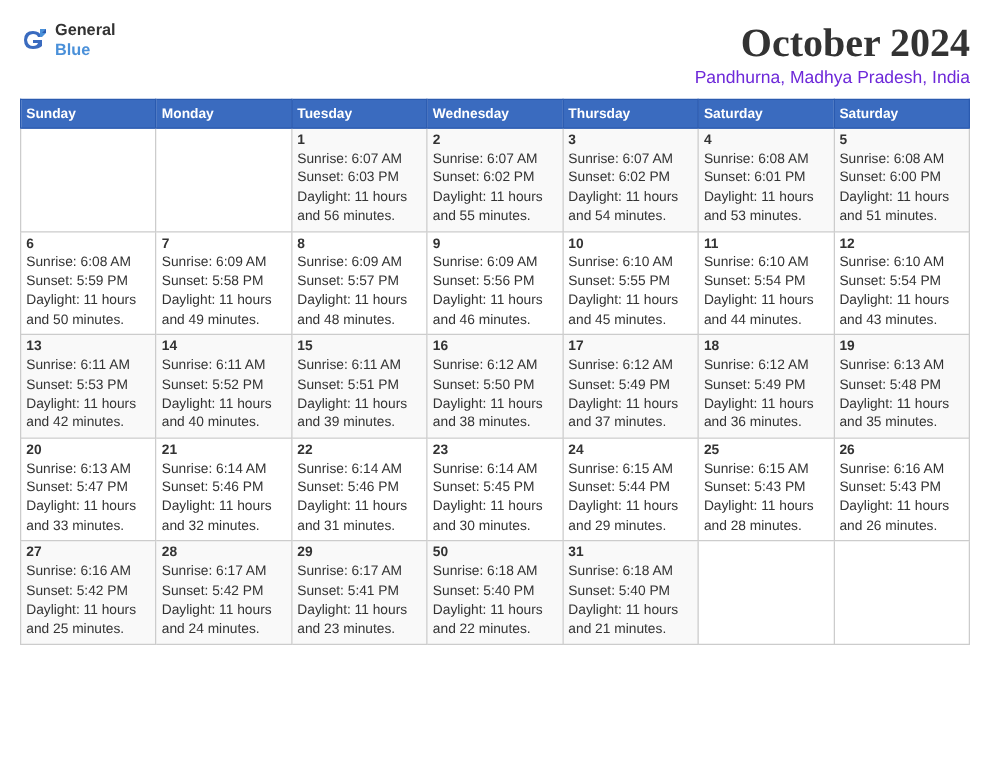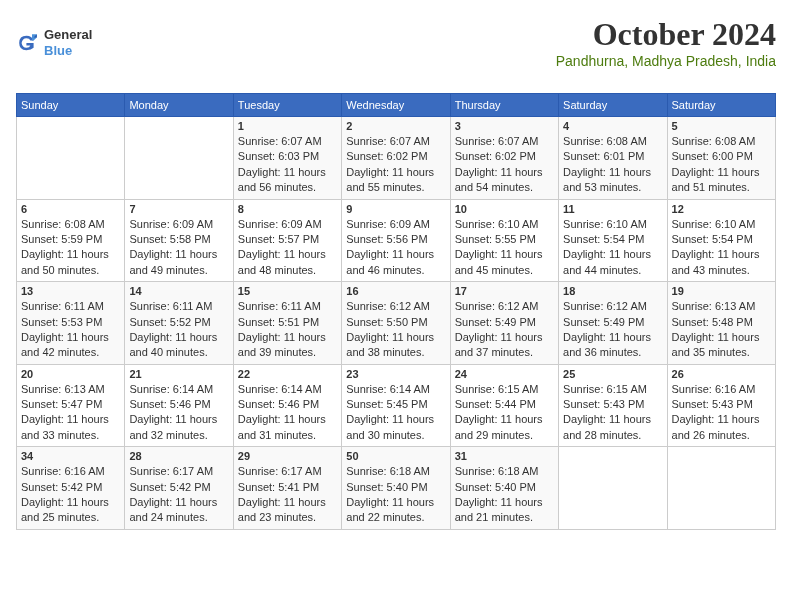--- a/index.html
+++ b/index.html
@@ -12,22 +12,22 @@
     }
     .page {
       width: 792px;
       height: 612px;
       padding: 16px;
       background: #fff;
     }
     .header {
       display: flex;
       justify-content: space-between;
-      align-items: center;
-      margin-bottom: 24px;
+      align-items: flex-start;
+      margin-bottom: 10px;
     }
     .logo {
       display: flex;
       align-items: center;
       gap: 4px;
     }
     .logo-text {
       font-size: 13px;
       font-weight: bold;
       color: #333;
@@ -41,32 +41,32 @@
       text-align: right;
     }
     .month-title {
       font-size: 32px;
       font-weight: bold;
       color: #333;
       font-family: Liberation Serif, serif;
     }
     .location {
       font-size: 14px;
-      color: #4d7c0f;
+      color: #6d28d9;
     }
     table {
       width: 100%;
       border-collapse: collapse;
       table-layout: fixed;
     }
     thead tr th {
       background: #3a6bbf;
       color: #fff;
       font-size: 11px;
-      font-weight: normal;
+      font-weight: bold;
       padding: 5px 4px;
       text-align: left;
       border: 1px solid #2a5aaf;
     }
     tbody tr td {
       border: 1px solid #ccc;
       vertical-align: top;
       padding: 3px 4px;
       font-size: 9px;
       color: #333;
@@ -287,21 +287,21 @@
           </td>
           <td>
             <div class="day-num">26</div>
             <div class="cell-content" style="white-space: pre-line;">Sunrise: 6:16 AM
 Sunset: 5:43 PM
 Daylight: 11 hours and 26 minutes.</div>
           </td>
         </tr>
         <tr>
           <td>
-            <div class="day-num">34</div>
+            <div class="day-num">27</div>
             <div class="cell-content" style="white-space: pre-line;">Sunrise: 6:16 AM
 Sunset: 5:42 PM
 Daylight: 11 hours and 25 minutes.</div>
           </td>
           <td>
             <div class="day-num">28</div>
             <div class="cell-content" style="white-space: pre-line;">Sunrise: 6:17 AM
 Sunset: 5:42 PM
 Daylight: 11 hours and 24 minutes.</div>
           </td>

